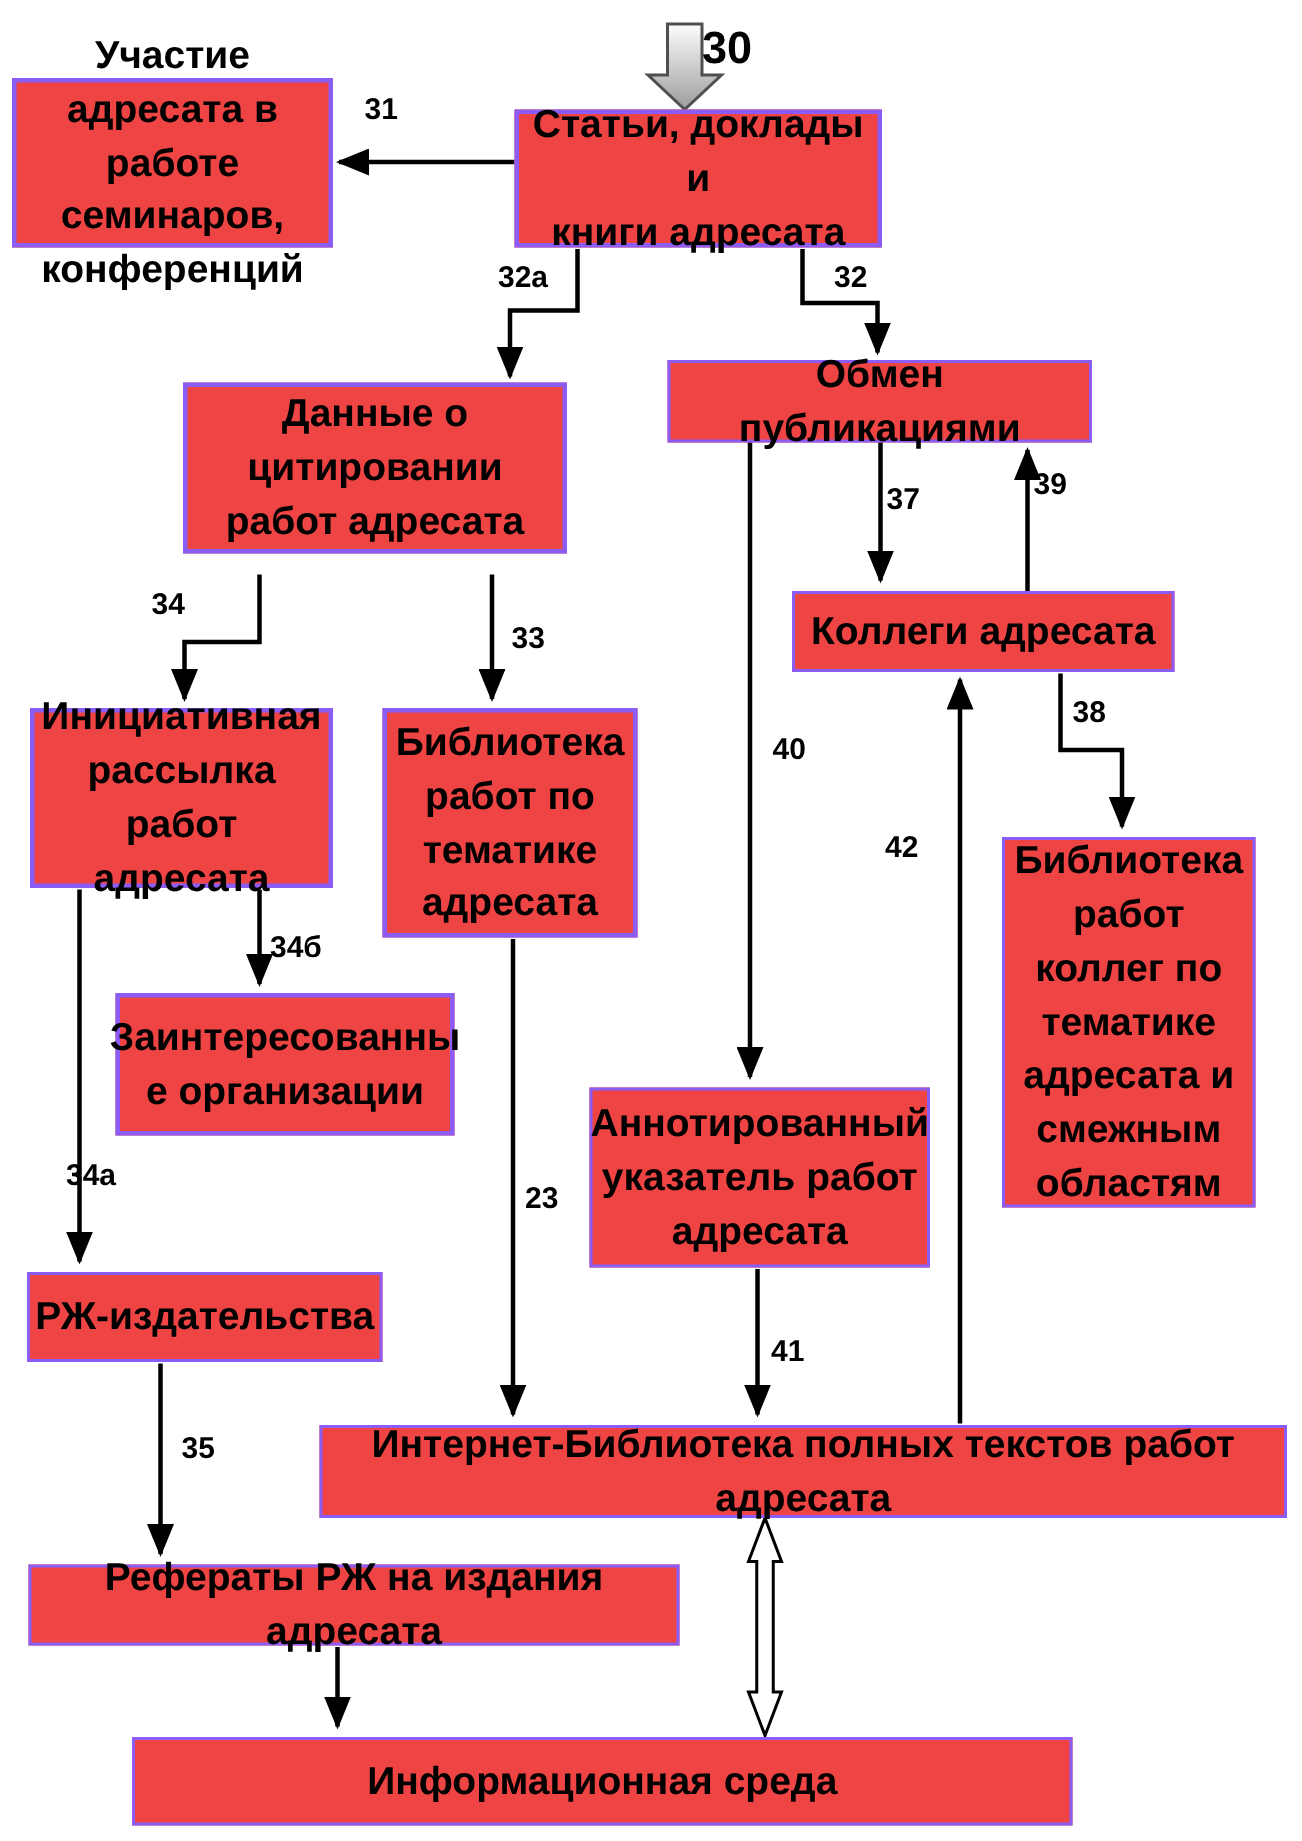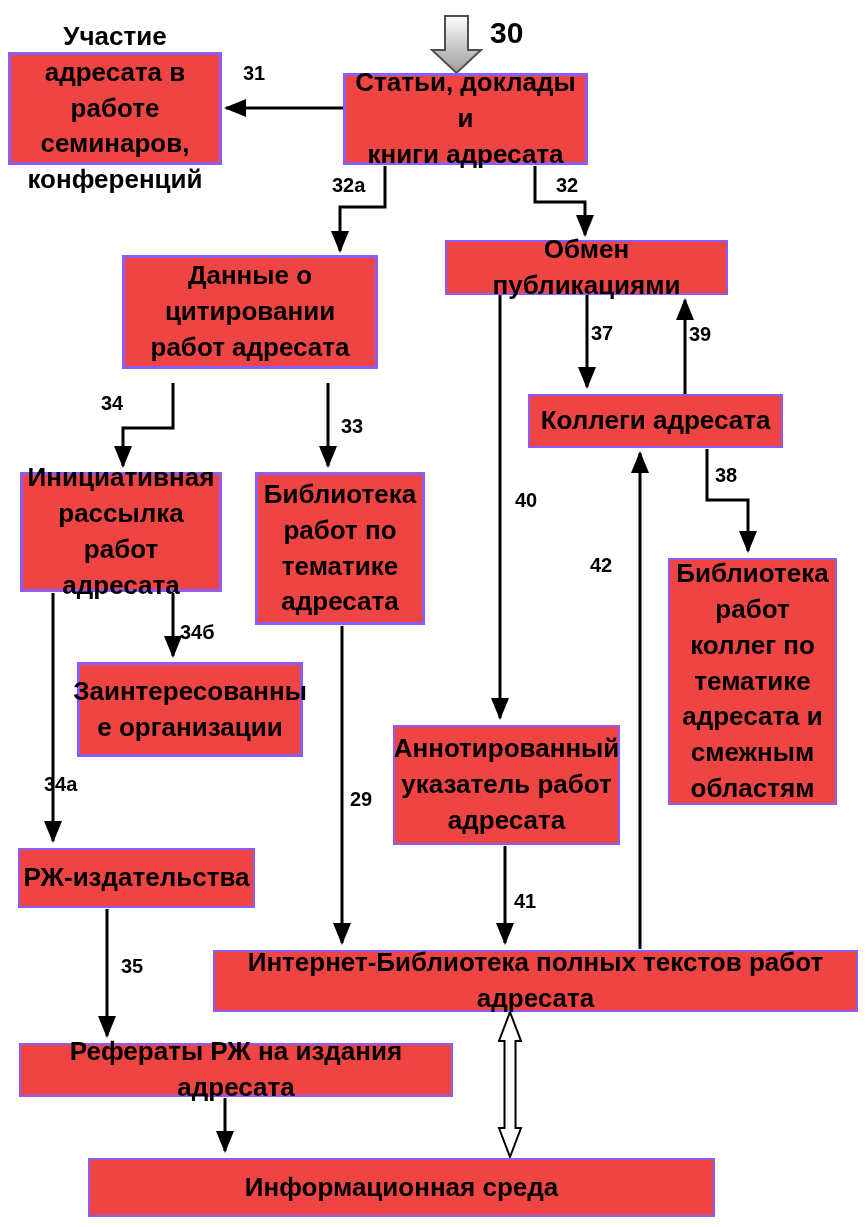--- a/index.html
+++ b/index.html
@@ -126,30 +126,30 @@
   </div>
 
   <div class="node" style="left:19px;top:1043px;width:434px;height:54px">
     <span class="node-label">Рефераты РЖ на издания адресата</span>
   </div>
 
   <div class="node" style="left:88px;top:1158px;width:627px;height:59px">
     <span class="node-label">Информационная среда</span>
   </div>
 
-  <div class="edge-label big" style="left:490px;top:16px">30</div>
+  <div class="edge-label big" style="left:468px;top:16px">30</div>
   <div class="edge-label" style="left:243px;top:62px">31</div>
   <div class="edge-label" style="left:332px;top:174px">32а</div>
   <div class="edge-label" style="left:556px;top:174px">32</div>
   <div class="edge-label" style="left:341px;top:415px">33</div>
   <div class="edge-label" style="left:101px;top:392px">34</div>
   <div class="edge-label" style="left:180px;top:621px">34б</div>
   <div class="edge-label" style="left:44px;top:773px">34а</div>
   <div class="edge-label" style="left:121px;top:955px">35</div>
-  <div class="edge-label" style="left:350px;top:788px">29</div>
+  <div class="edge-label" style="left:350px;top:788px">23</div>
   <div class="edge-label" style="left:591px;top:322px">37</div>
   <div class="edge-label" style="left:715px;top:464px">38</div>
-  <div class="edge-label" style="left:689px;top:323px">39</div>
+  <div class="edge-label" style="left:689px;top:312px">39</div>
   <div class="edge-label" style="left:515px;top:489px">40</div>
   <div class="edge-label" style="left:514px;top:890px">41</div>
   <div class="edge-label" style="left:590px;top:554px">42</div>
 
 </div>
 
 </body></html>

